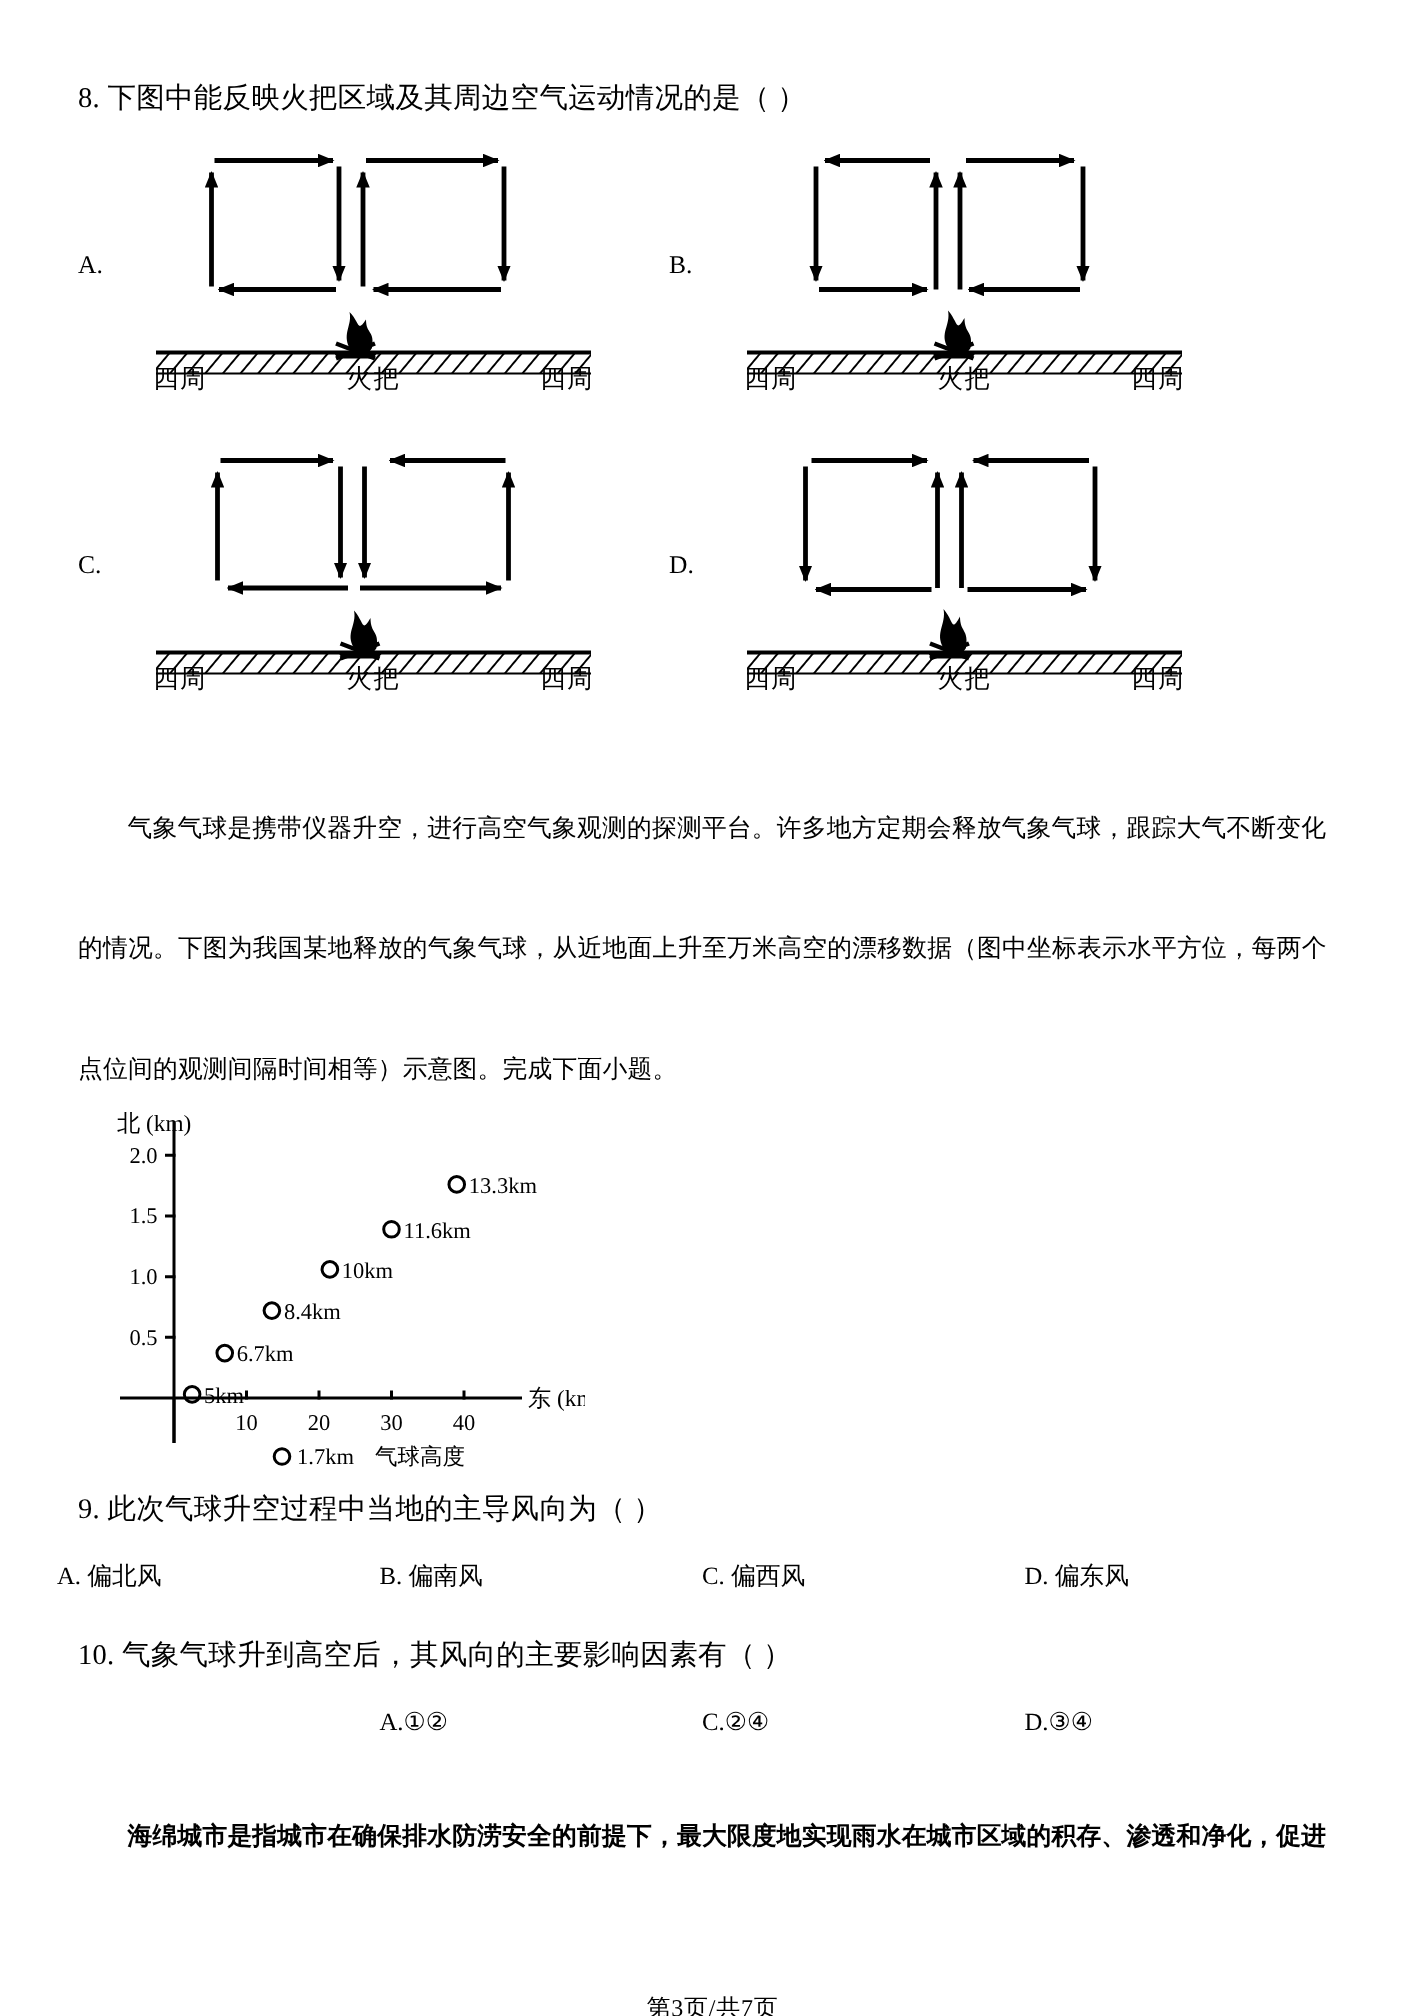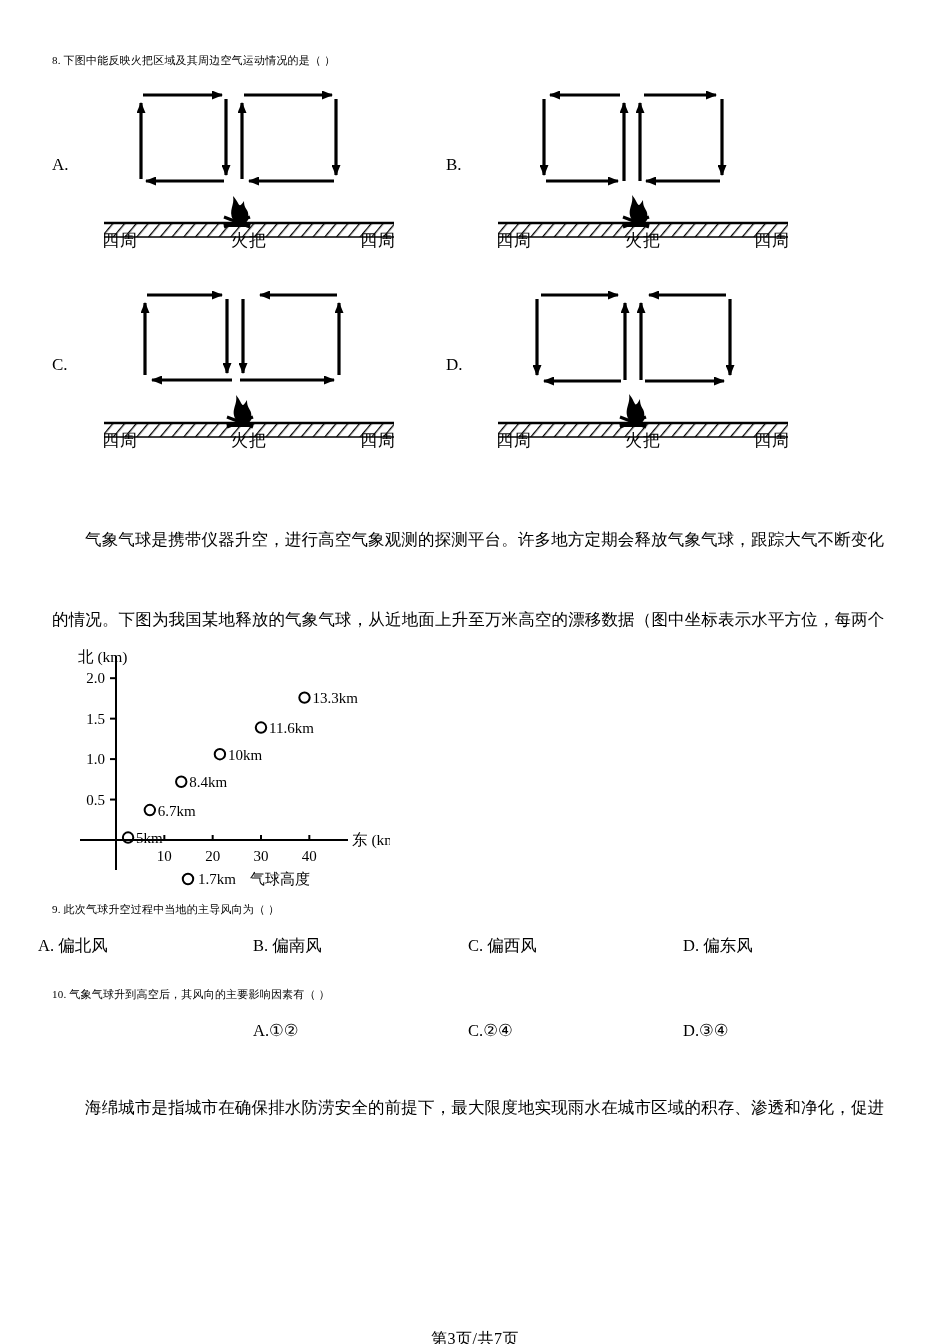--- a/index.html
+++ b/index.html
@@ -18,21 +18,21 @@
   .page {
     position: relative;
     width: 950px;
     height: 1344px;
     box-sizing: border-box;
     padding: 0 52px;
   }
 
   
   .qline {
-    font-size: 11px;
+    font-size: 19px;
     line-height: 1.5;
     letter-spacing: 0.2px;
     white-space: nowrap;
   }
   .para {
     font-size: 16.5px;
     line-height: 2.1;
     text-align: justify;
     letter-spacing: 0.15px;
   }
@@ -295,20 +295,21 @@
         <span>四周</span>
         <span>火把</span>
         <span>四周</span>
       </div>
     </div>
   </div>
 
   <div style="margin-top:10px;">
     <div class="para para-indent nowrap">气象气球是携带仪器升空，进行高空气象观测的探测平台。许多地方定期会释放气象气球，跟踪大气不断变化</div>
     <div class="para nowrap">的情况。下图为我国某地释放的气象气球，从近地面上升至万米高空的漂移数据（图中坐标表示水平方位，每两个</div>
+    <div class="para nowrap">点位间的观测间隔时间相等）示意图。完成下面小题。</div>
   </div>
 
   <div class="chart-wrap">
     <svg id="scatter-svg" width="330" height="245" viewBox="0 0 330 245" font-family="Liberation Serif, DejaVu Serif, serif">
 
       <g id="scatter-axes" stroke="#000" stroke-width="2" fill="none">
         <line x1="56" y1="8" x2="56" y2="222"></line>
         <line x1="20" y1="192" x2="288" y2="192"></line>
       </g>
       <g id="scatter-dyn">
@@ -358,19 +359,19 @@
     <div class="opt-w">D. 偏东风</div>
   </div>
 
   <div class="qline" style="margin-top:26px;">10. 气象气球升到高空后，其风向的主要影响因素有（    ）</div>
   <div class="opt-row">
     <div class="opt-w">A.①②</div>
     <div class="opt-w">C.②④</div>
     <div class="opt-w">D.③④</div>
   </div>
 
-  <div style="margin-top:18px;">
+  <div style="margin-top:18px;font-weight:bold;">
     <div class="para para-indent nowrap">海绵城市是指城市在确保排水防涝安全的前提下，最大限度地实现雨水在城市区域的积存、渗透和净化，促进</div>
   </div>
 
   <div class="footer">第3页/共7页</div>
 
 </div>
 
 </body></html>

